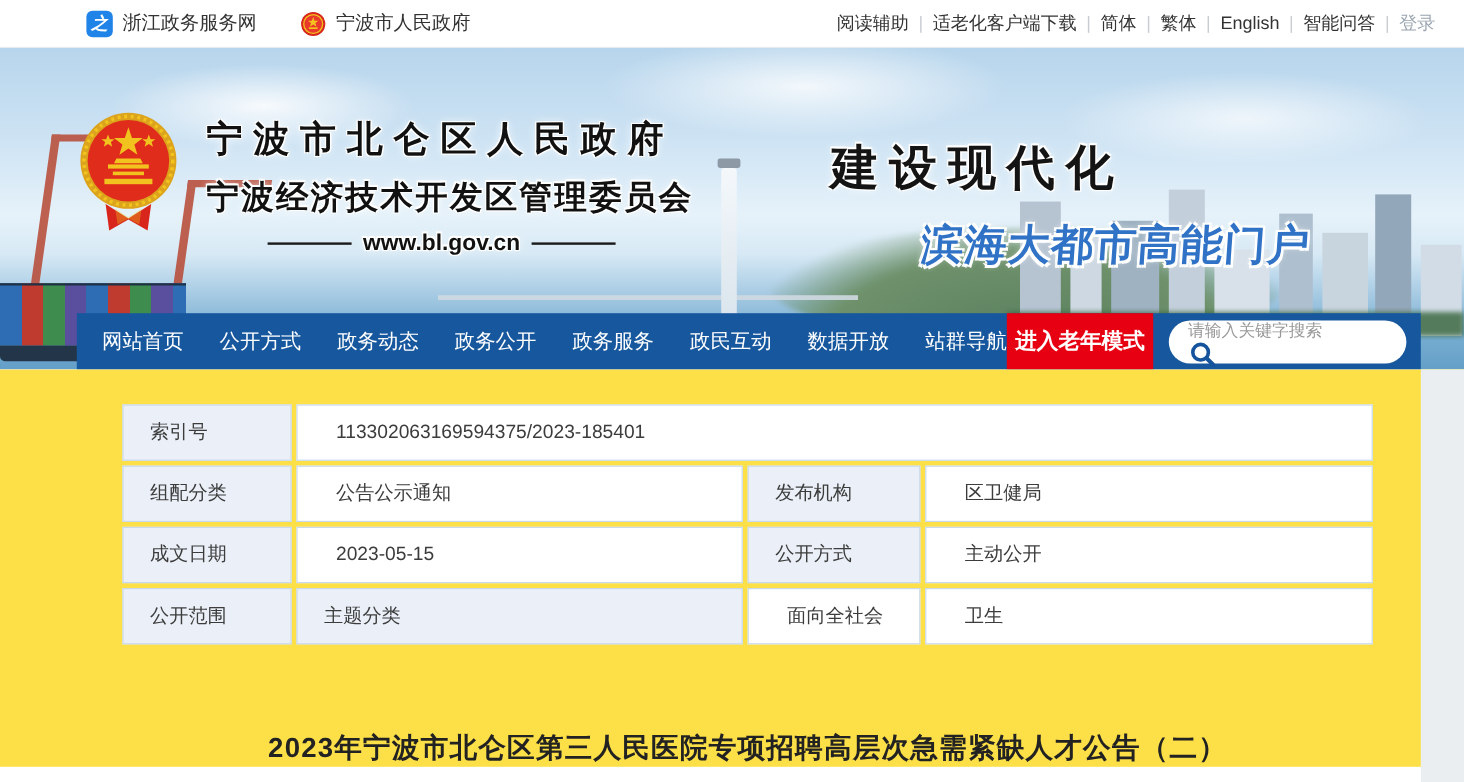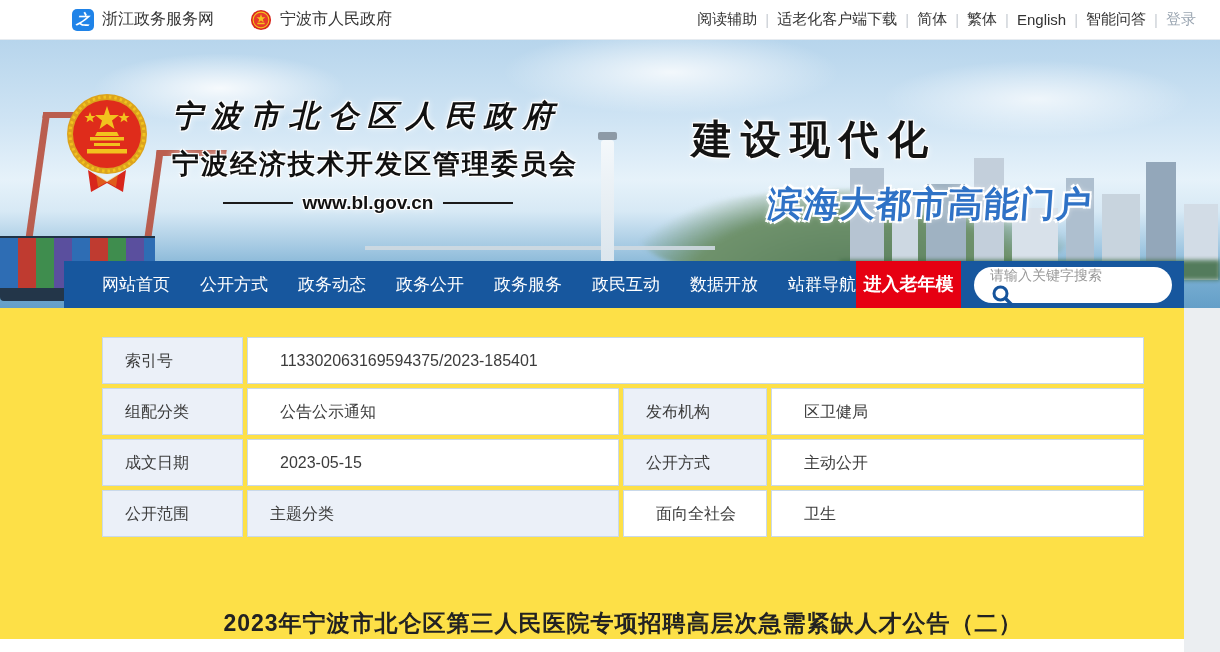--- a/index.html
+++ b/index.html
@@ -43,35 +43,35 @@
     box-shadow:0 2px 0 #1f3245 inset; }
   .hull { position:absolute; left:0; top:248px; width:175px; height:13px; background:#233649; border-radius:0 0 10px 4px; }
   .dock { position:absolute; left:150px; top:252px; width:300px; height:8px; background:#5b6670; opacity:.8; }
 
   
   .emblem { position:absolute; left:66px; top:50px; width:82px; height:108px; }
 
   
   .site-title { position:absolute; left:172px; top:56px; }
   .glow { text-shadow:-1px -1px 0 #fff,1px -1px 0 #fff,-1px 1px 0 #fff,1px 1px 0 #fff,0 0 7px rgba(255,255,255,.95); }
-  .t1 { font-size:30px; font-weight:700; color:#111; letter-spacing:9px; white-space:nowrap;font-style:italic; }
+  .t1 { font-size:30px; font-weight:700; color:#111; letter-spacing:9px; white-space:nowrap; }
   .t2 { font-size:27px; font-weight:700; color:#111; letter-spacing:2px; margin-top:9px; white-space:nowrap; }
   .url-row { display:flex; align-items:center; justify-content:center; gap:10px; margin-top:10px; width:392px; }
   .url-row .line { height:2px; width:70px; background:#1a1a1a; }
   .url-txt { font-size:19px; font-weight:700; color:#111; }
   .slogan { position:absolute; left:692px; top:72px; }
   .s1 { font-size:40px; font-weight:700; color:#141414; letter-spacing:9px; white-space:nowrap; }
   .s2 { font-size:35px; font-weight:700; color:#2f72c6; letter-spacing:1px; margin:14px 0 0 76px;
     transform:skewX(-4deg); white-space:nowrap;
     text-shadow:-2px -2px 0 #fff,2px -2px 0 #fff,-2px 2px 0 #fff,2px 2px 0 #fff,0 0 6px rgba(255,255,255,.95); }
 
   
   .nav { position:absolute; left:64px; bottom:0; width:1120px; height:47px; background:#17579e;
     display:flex; align-items:center; }
-  .nav-items { display:flex; gap:30px; padding-left:38px;text-align:center; }
+  .nav-items { display:flex; gap:30px; padding-left:21px;text-align:center; }
   .nav-item { color:#fff; font-size:17px; line-height:47px; text-decoration:none; white-space:nowrap; cursor:pointer; }
   .elder-btn { margin-left:auto; width:130px; height:47px; background:#e60012; color:#fff;
     font-size:18px; font-weight:700; border:none; cursor:pointer; line-height:47px; text-align:center; }
   .search-pill { margin-left:13px; margin-right:12px; width:198px; height:36px; background:#fff;
     border-radius:18px; display:flex; align-items:flex-start; padding:0 10px 0 16px;flex-direction:column; }
   .search-pill input { flex:1; border:none; outline:none; font-size:14px; color:#333; background:transparent; min-width:0; }
   .search-pill input::placeholder { color:#999; }
   .search-btn { border:none; background:transparent; cursor:pointer; display:flex; align-items:center; padding:0; }
 
   

